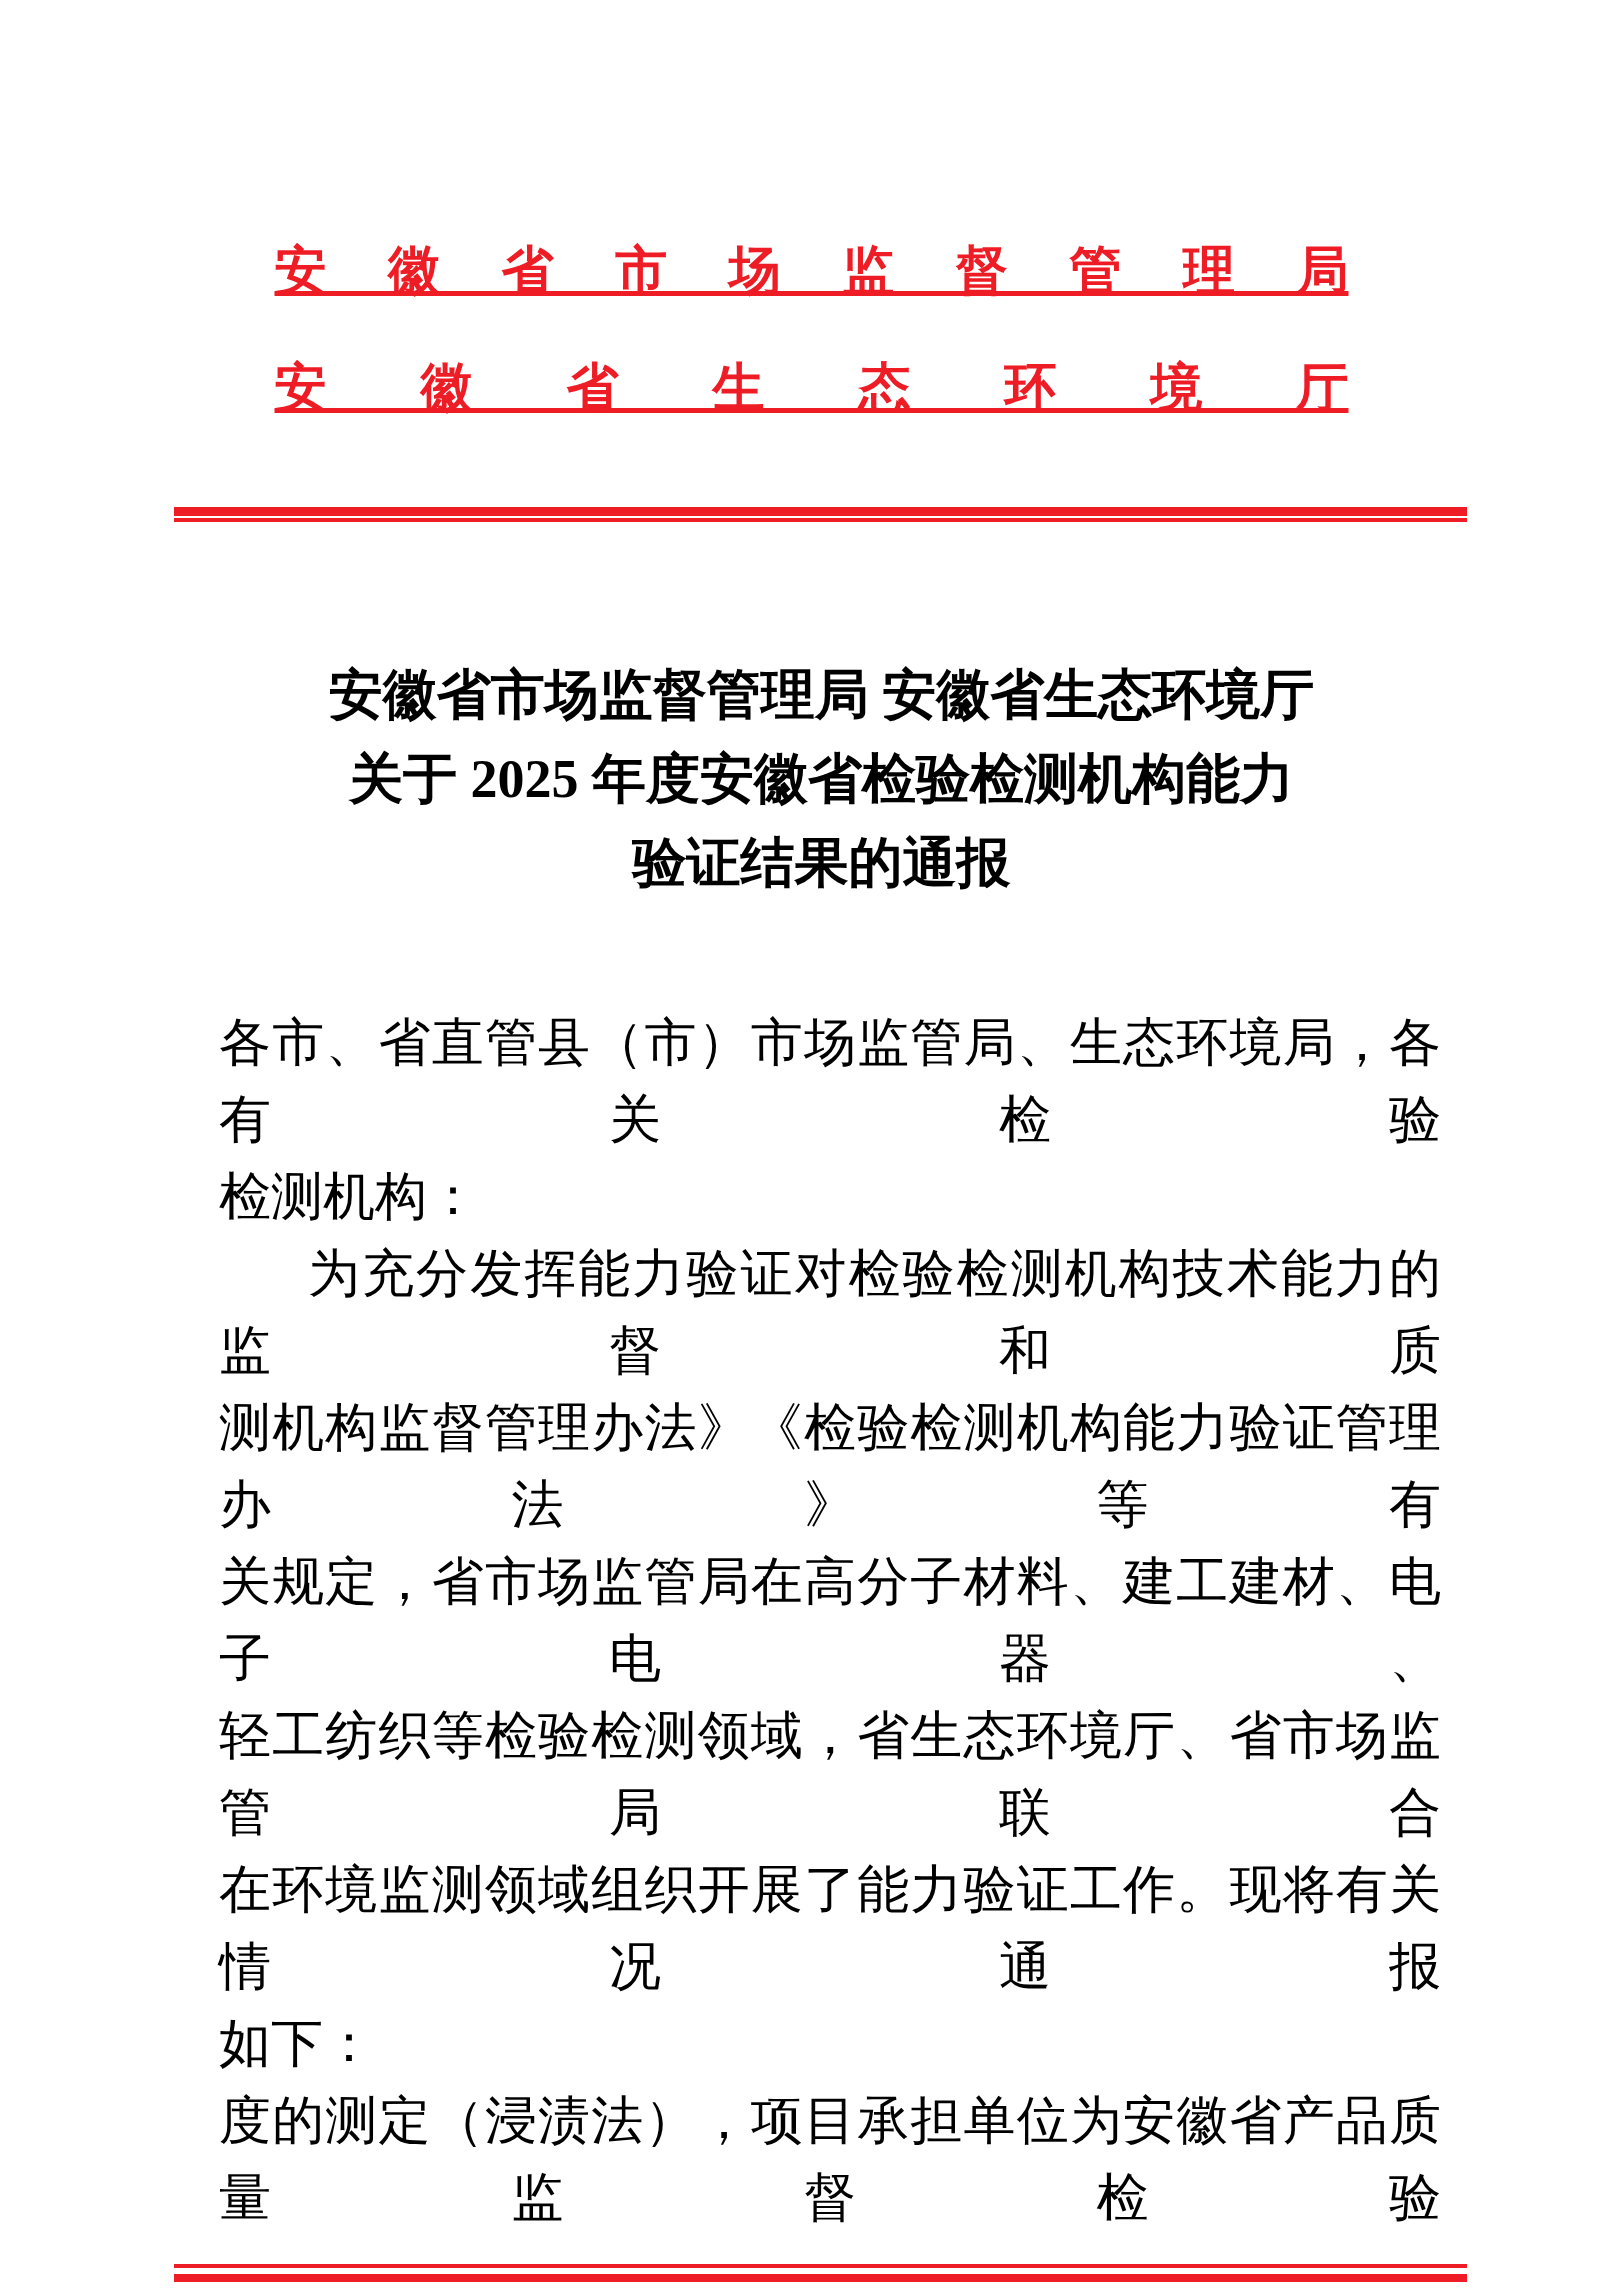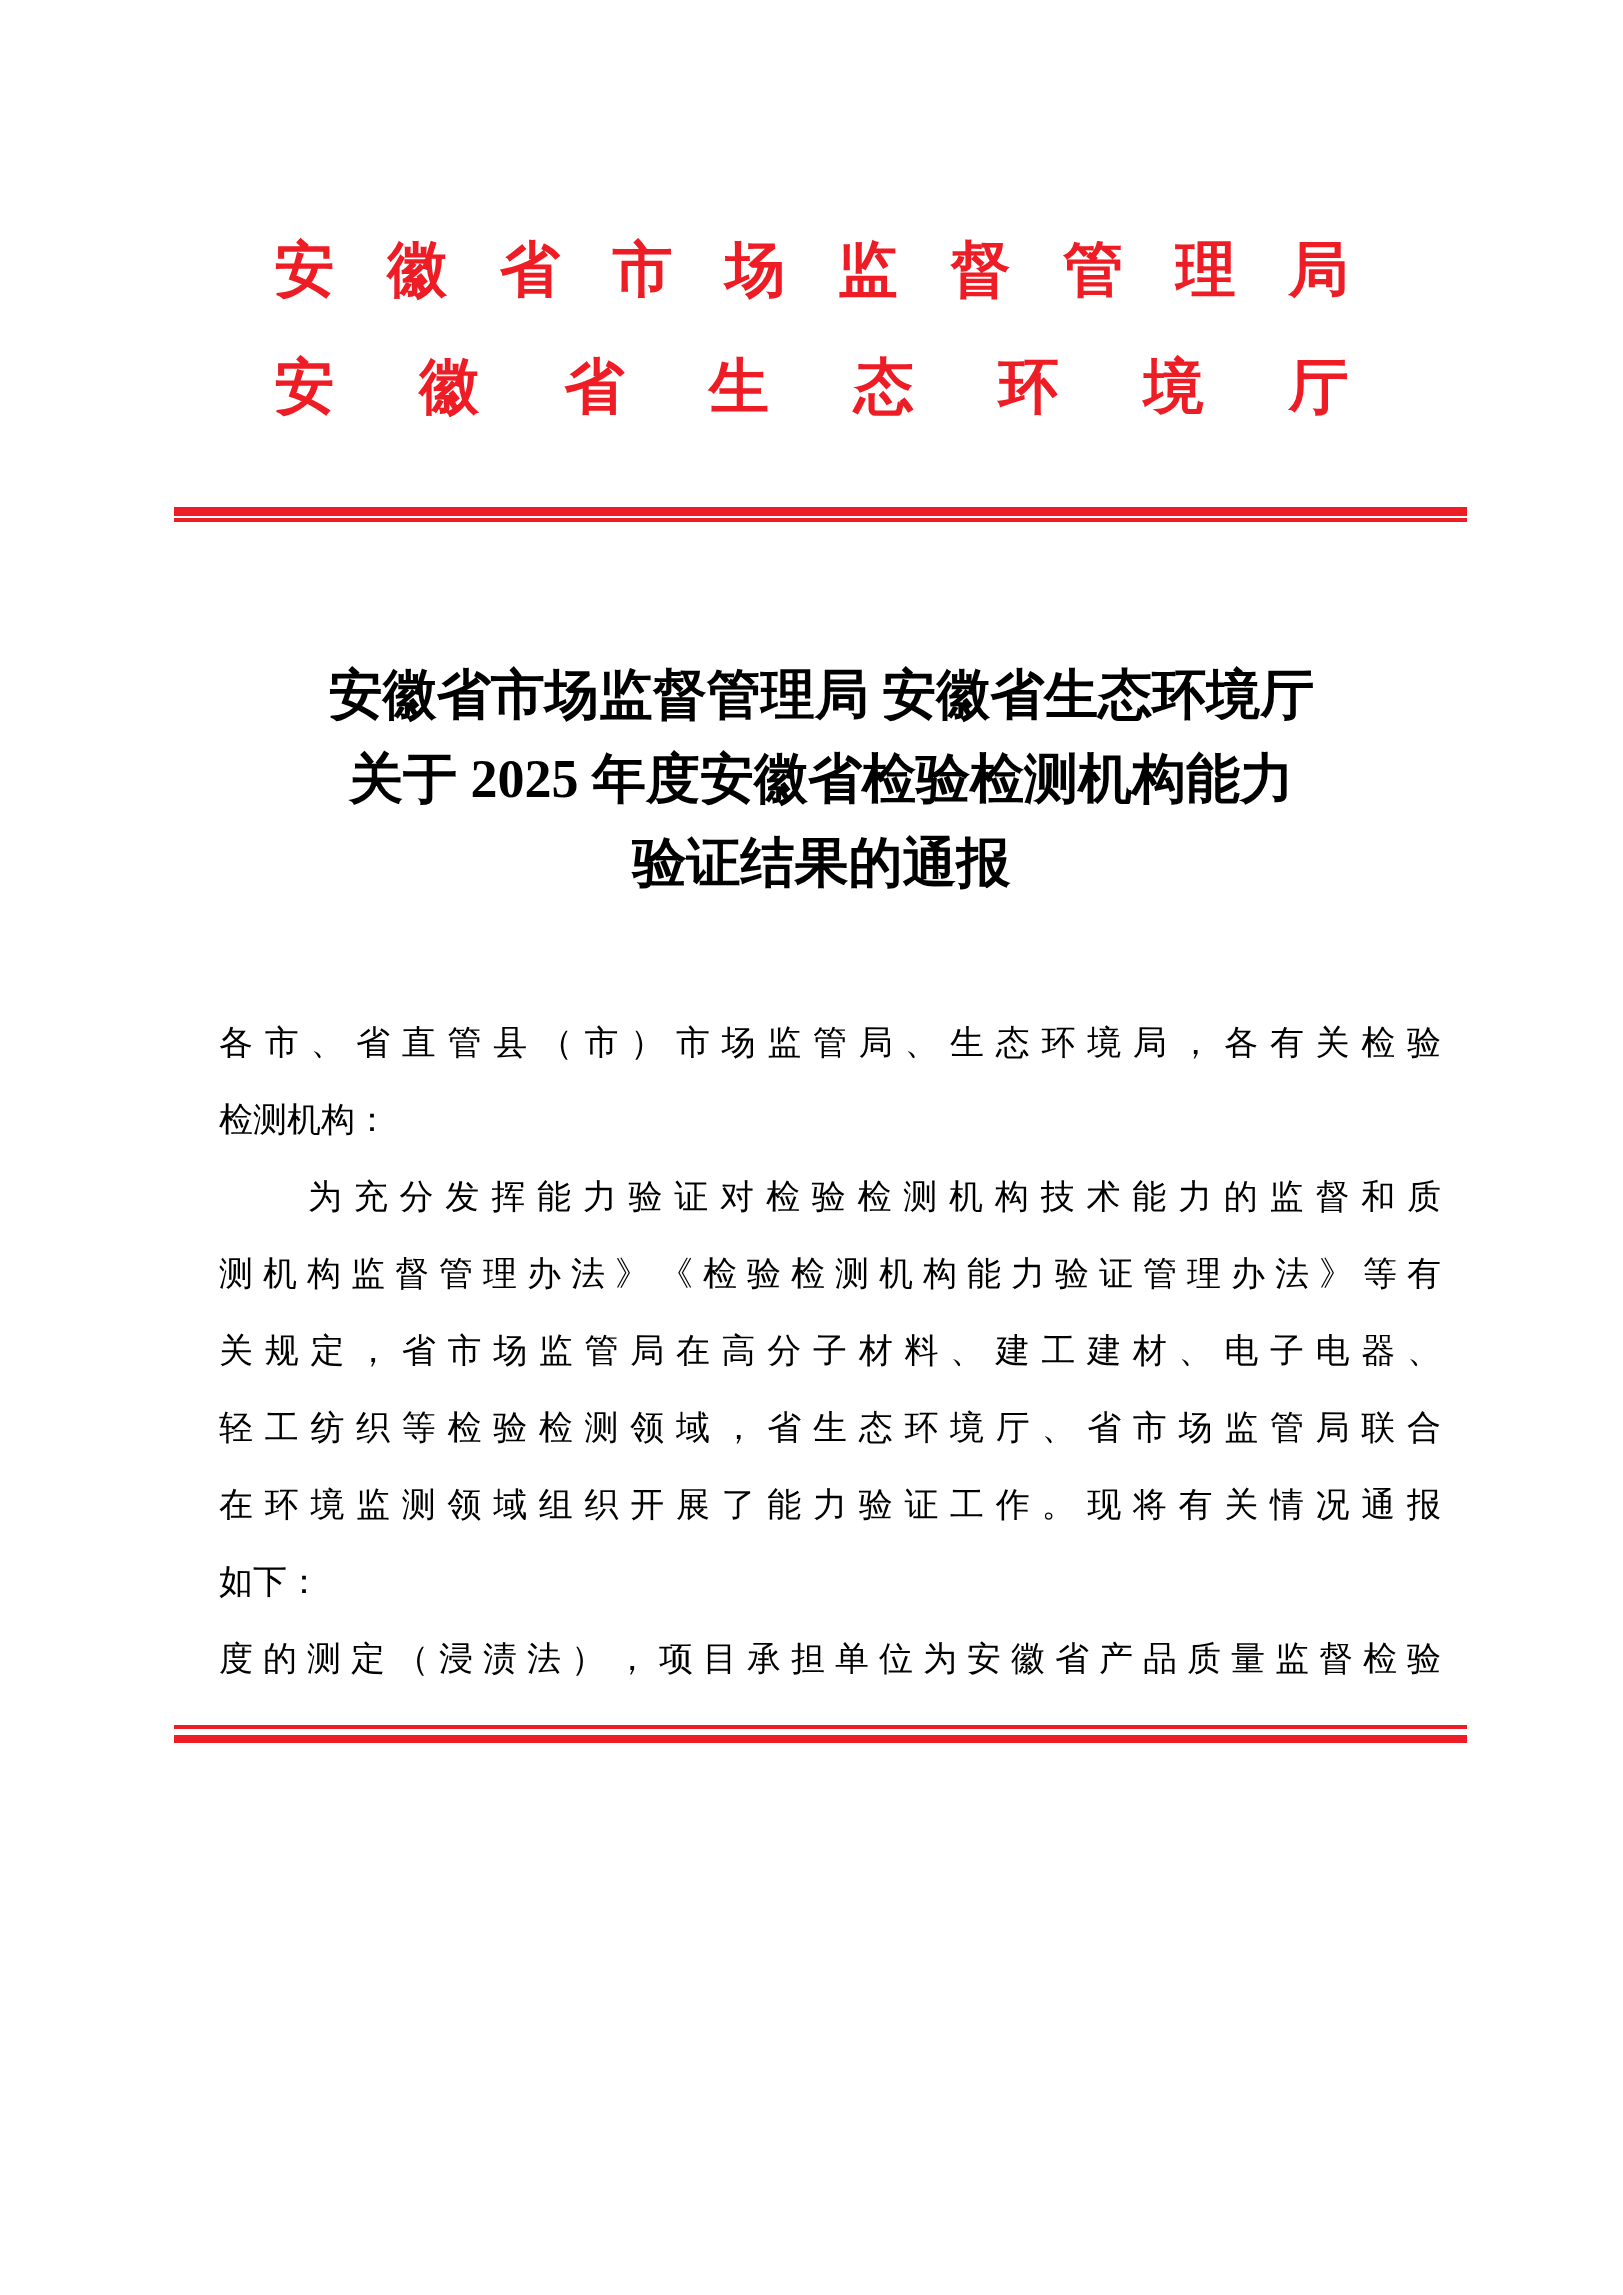--- a/index.html
+++ b/index.html
@@ -13,27 +13,28 @@
     height: 2295px;
     background: #ffffff;
     overflow: hidden;
     font-family: "Liberation Serif", "DejaVu Serif", serif;
     color: #000000;
   }
   
   .letterhead {
     margin: 212px auto 0 auto;
     width: 1074px;
-    font-size: 60px;
+    font-size: 52px;
     line-height: 117px;
     font-weight: bold;
     color: var(--red, #ee1c25);
     text-align: justify;
     text-align-last: justify;
     font-family: "Liberation Serif", "DejaVu Serif", serif;
+    text-decoration: underline;
   }
   .letterhead .lh-line {
     display: block;
     text-align: justify;
     text-align-last: justify;
   }
   
   .rule-band {
     margin-left: 174px;
     width: 1293px;
@@ -67,21 +68,21 @@
     line-height: 84px;
     font-weight: bold;
     color: #000000;
     font-family: "Liberation Serif", "DejaVu Serif", serif;
     padding-left: 20px;
   }
   
   .body-block {
     margin: 99px 0 0 219px;
     width: 1222px;
-    font-size: 34px;
+    font-size: 52px;
     line-height: 77px;
     color: #000000;
   }
   .body-line {
     display: block;
     text-align: justify;
     text-align-last: justify;
     white-space: normal;
   }
   .body-line.line-short {

